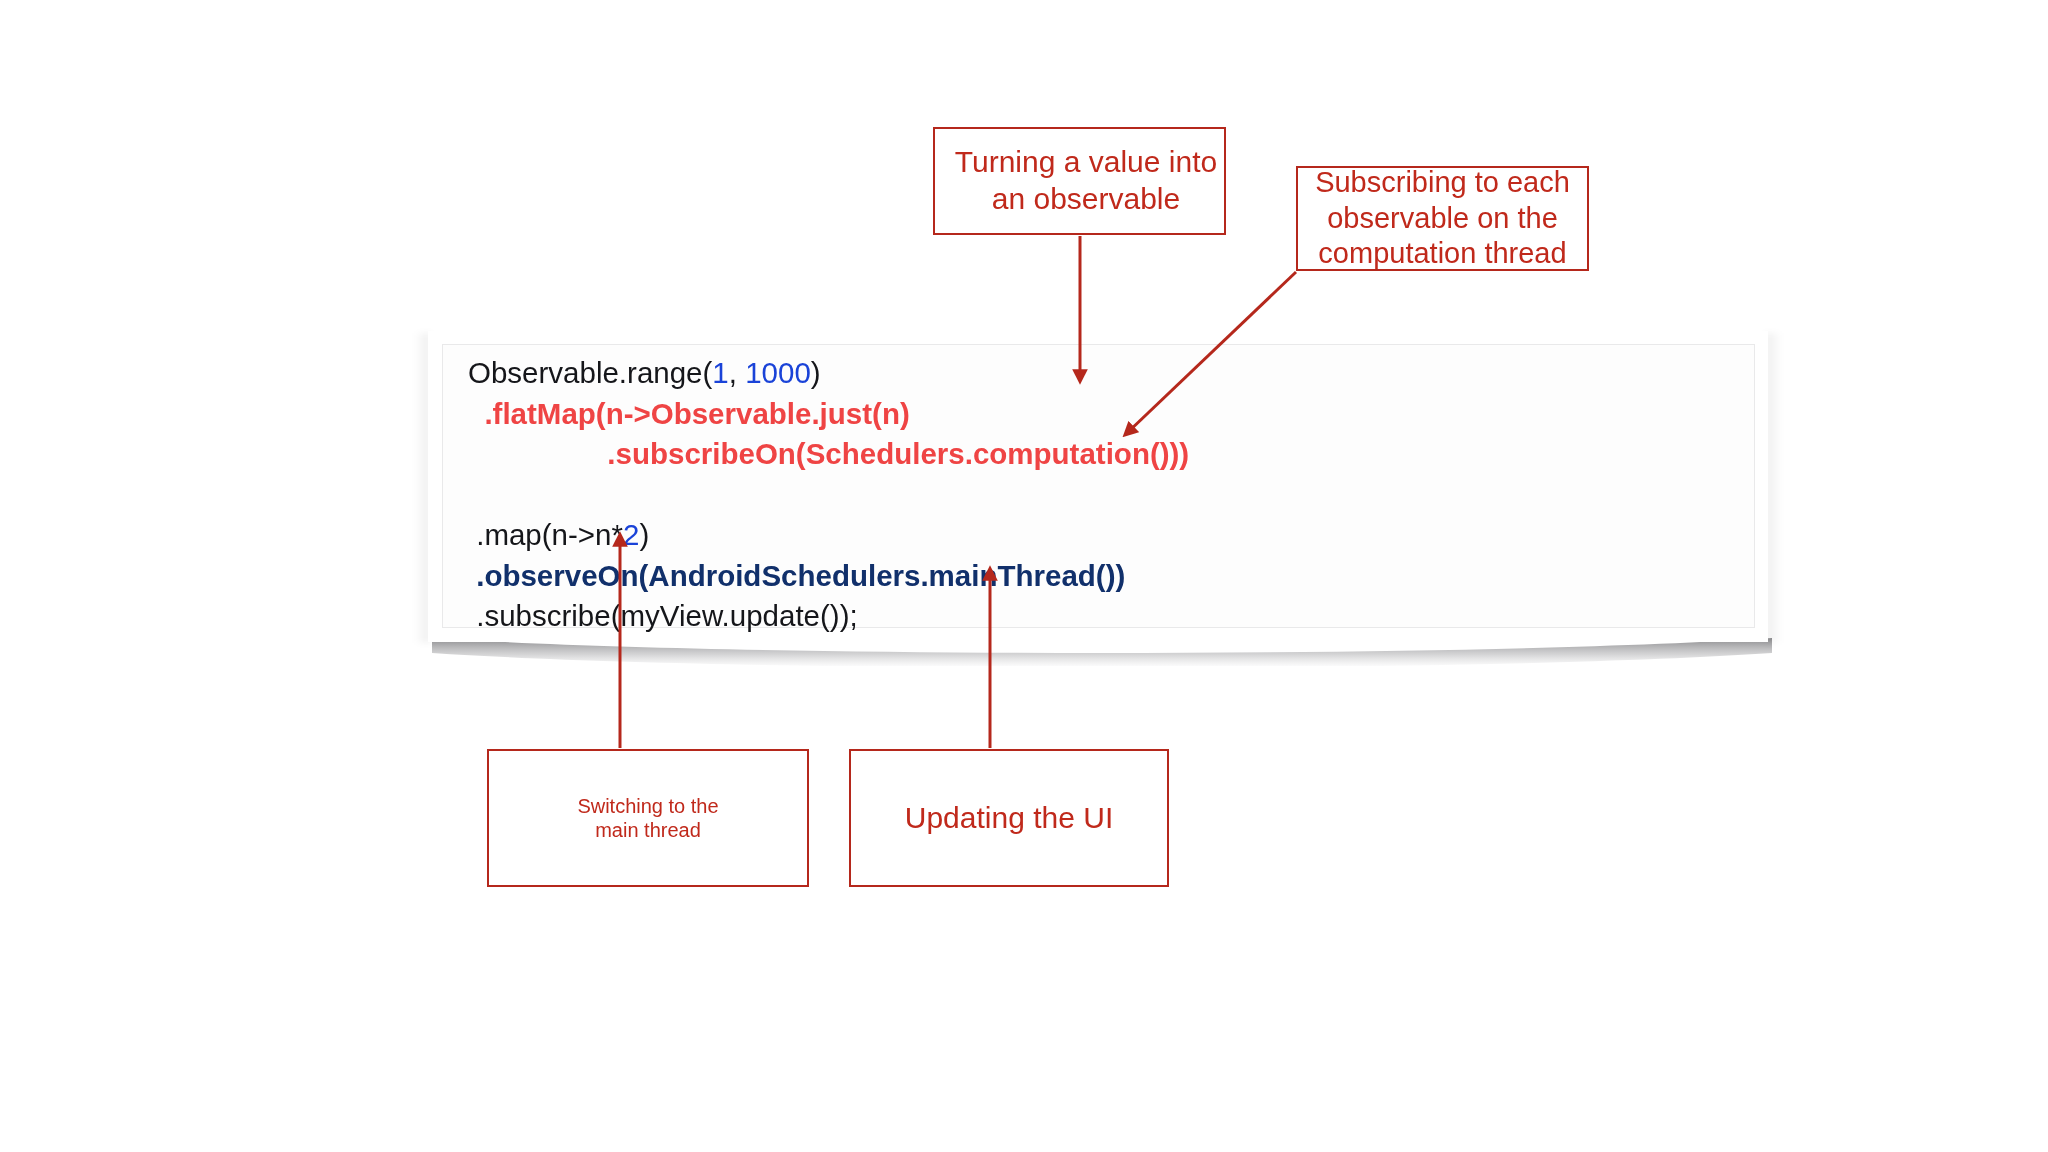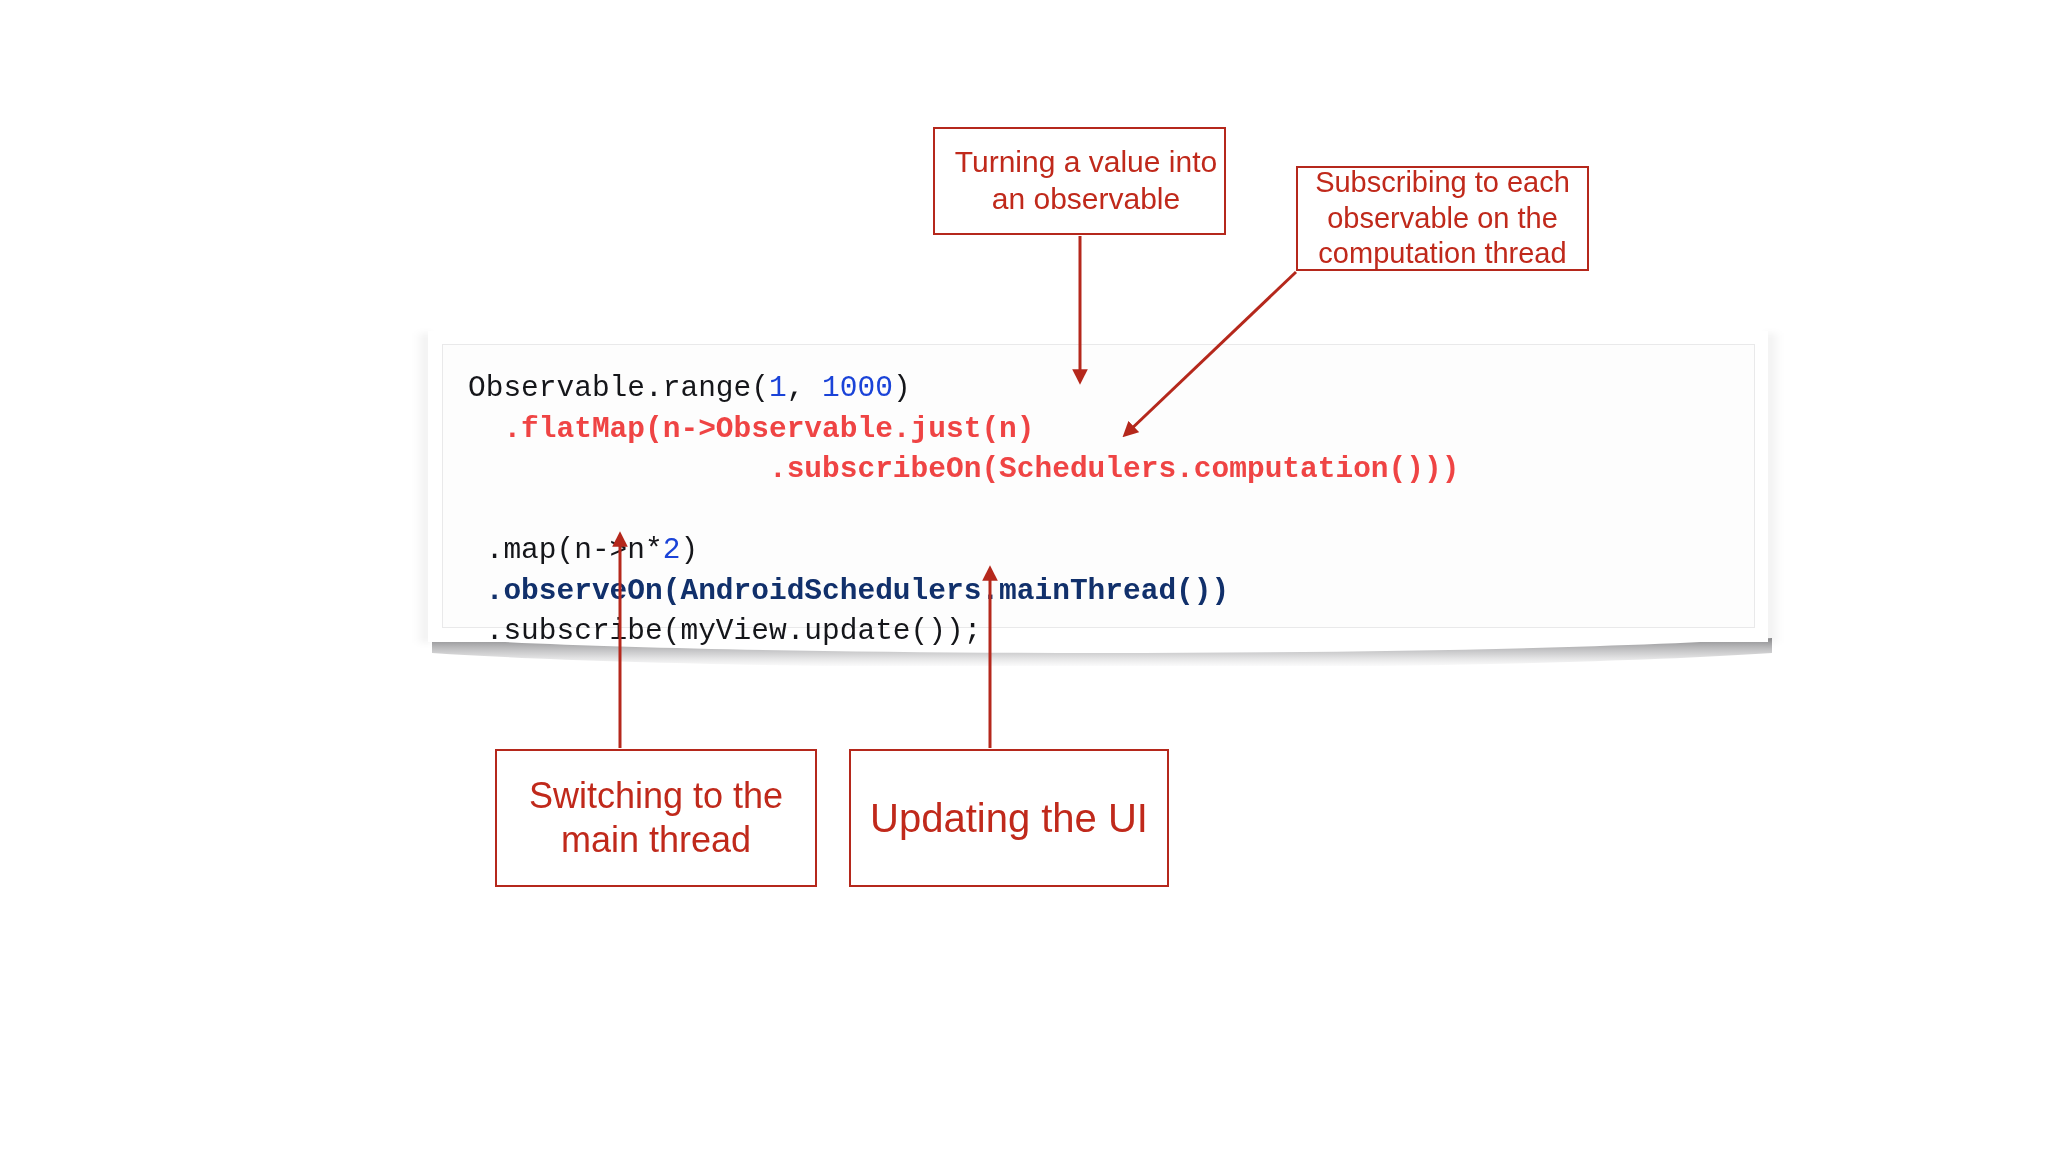--- a/index.html
+++ b/index.html
@@ -76,28 +76,27 @@
     background: linear-gradient(to left, rgba(0,0,0,0.0) 0%, rgba(0,0,0,0.055) 85%, rgba(0,0,0,0.10) 100%);
     filter: blur(3px);
     pointer-events: none;
   }
 
   
   .code-text {
     position: absolute;
     left: 40px;
     top: 22px;
-    font-family: Liberation Mono, monospace;
+    font-family: Liberation Sans, sans-serif;
     font-size: 29.5px;
     line-height: 40.5px;
     color: #15161a;
     white-space: pre;
     letter-spacing: 0px;
     z-index: 4;
-    margin-top: 15px;
   }
   .code-line { white-space: pre; height: 40.5px; }
   .tok-num  { color: #1a43d8; }
   .tok-bold { font-weight: bold; color: #ef4444; }
   .tok-navy { font-weight: bold; color: #11306b; }
 
   
   .callout {
     position: absolute;
     border: 2px solid #b5281c;
@@ -118,26 +117,25 @@
     left: 933px;  top: 127px;  width: 293px;  height: 108px;
     font-size: 30px;
     padding-left: 13px;
   }
   #callout-subscribe {
     left: 1296px; top: 166px;  width: 293px;  height: 105px;
     font-size: 29px;
   }
   #callout-mainthread {
     left: 487px;  top: 749px;  width: 322px;  height: 138px;
-    font-size: 36px;
-    margin-left: 8px;
+    font-size: 20px;
   }
   #callout-ui {
     left: 849px;  top: 749px;  width: 320px;  height: 138px;
-    font-size: 40px;
+    font-size: 30px;
   }
 
   
   #arrows {
     position: absolute;
     left: 0; top: 0;
     width: 2048px;
     height: 1152px;
     z-index: 5;
     pointer-events: none;

